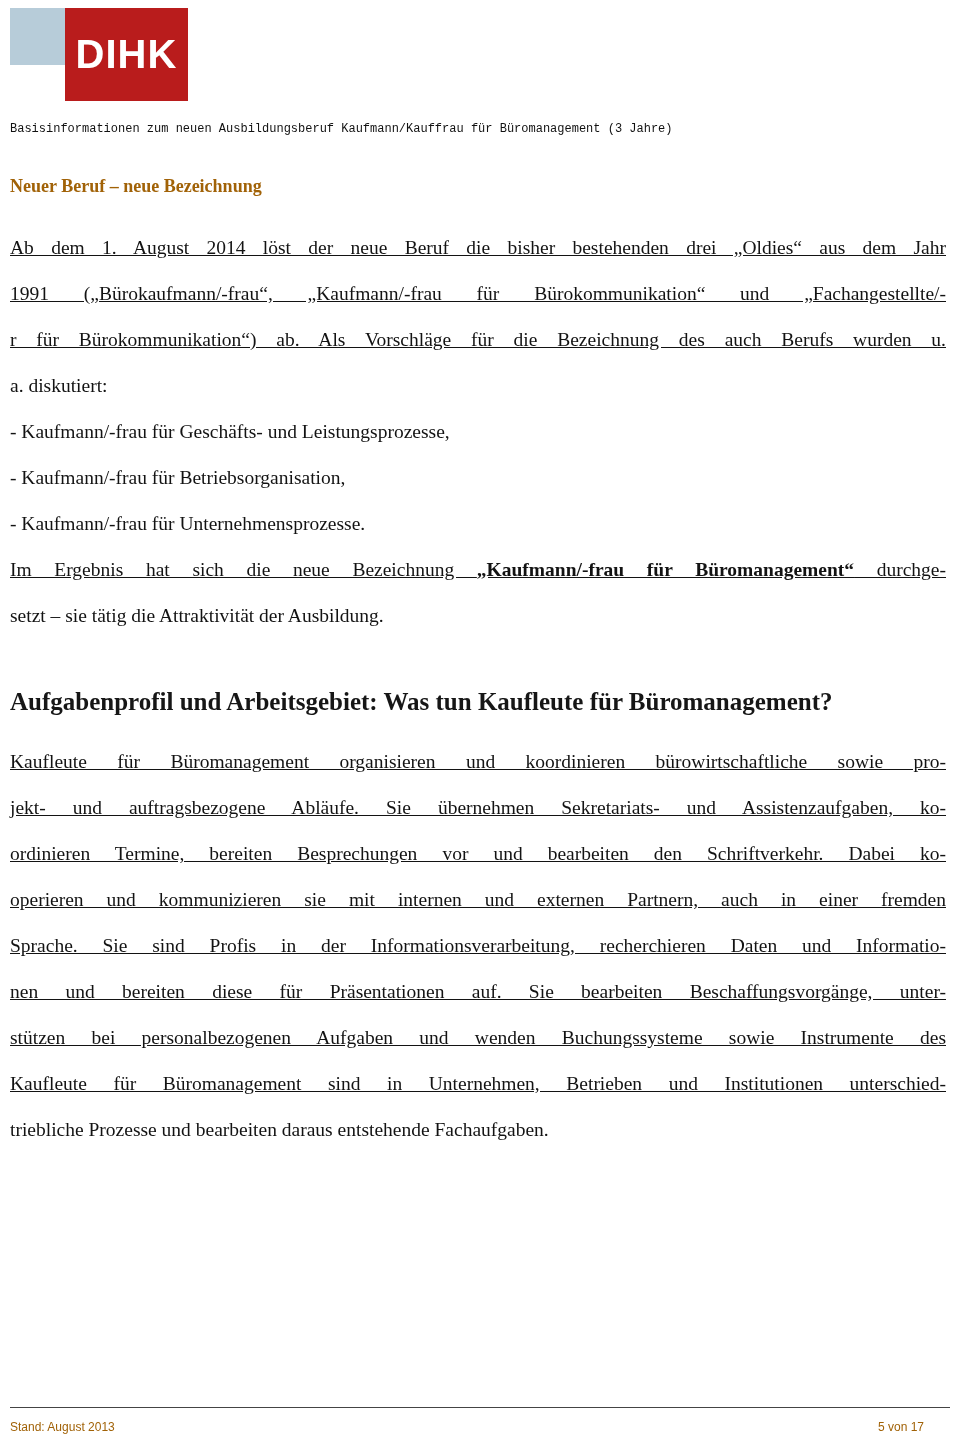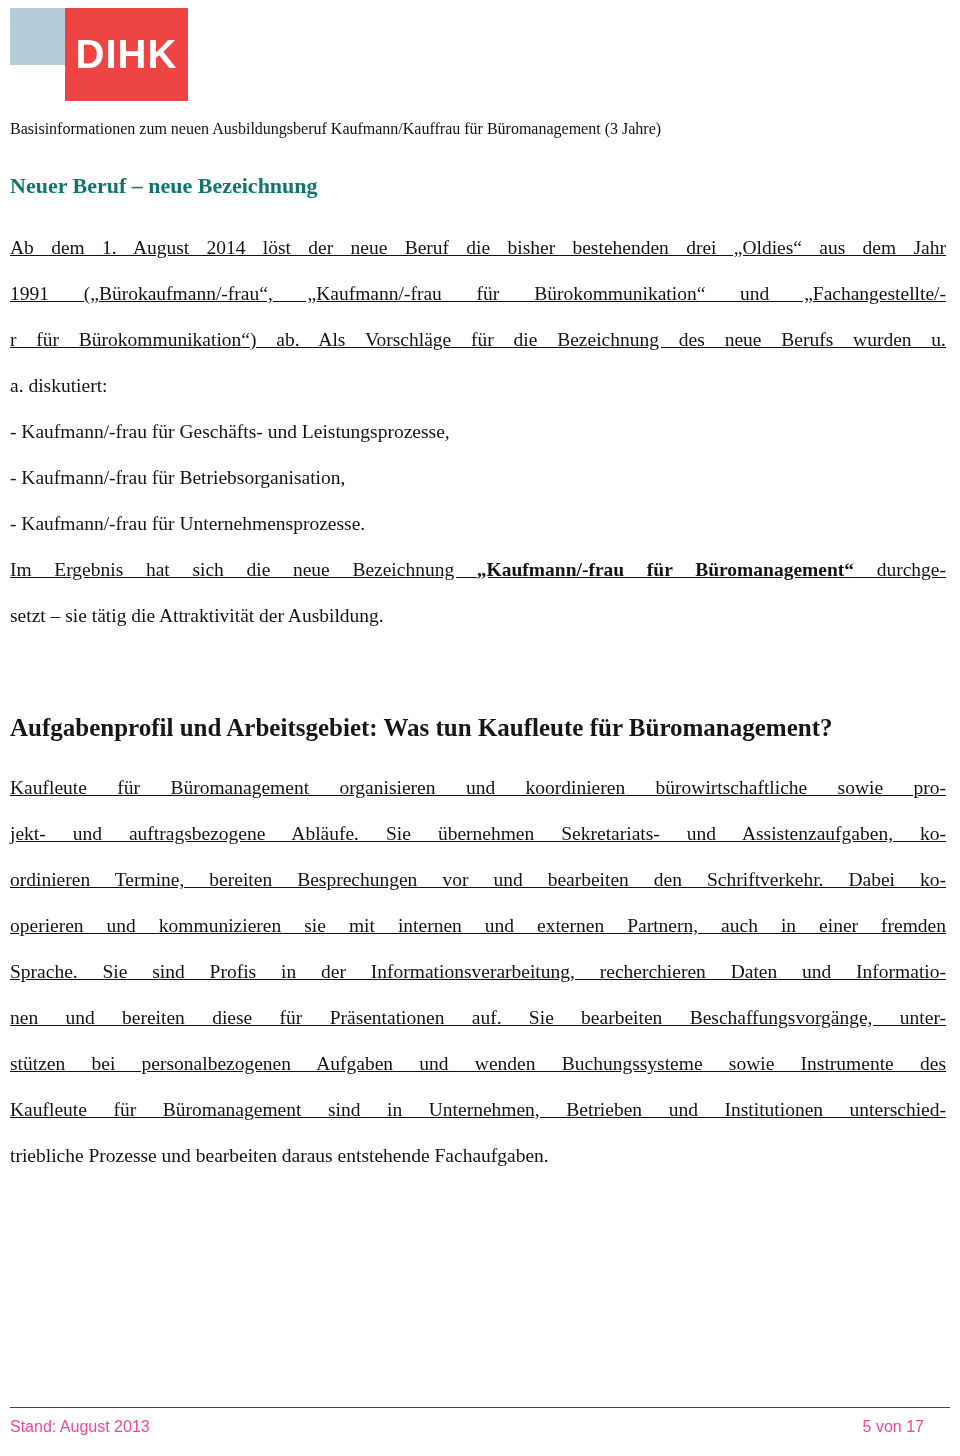--- a/index.html
+++ b/index.html
@@ -9,61 +9,61 @@
     font-family:"Liberation Serif","DejaVu Serif",serif;
     color:#1a1a1a;
     position:relative;
     overflow:hidden;
   }
   .page { position:relative; width:960px; height:1456px; padding:8px 14px 0 10px; }
 
   
   .logo { display:flex; align-items:flex-start; height:95px; }
   .logo-light { width:55px; height:57px; background:#b7ccd9; flex:none; }
-  .logo-dark  { width:123px; height:93px; background:#ef4444; flex:none;
+  .logo-dark  { width:123px; height:93px; background:#b91c1c; flex:none;
                 display:flex; align-items:center; justify-content:center; }
   .logo-dark span {
     color:#ffffff; font-family:"Liberation Sans",sans-serif;
     font-weight:bold; font-size:40px; letter-spacing:1px;
   }
 
   
   .subtitle {
     margin-top:16px;
-    font-family:Liberation Serif, serif;
-    font-size:16px; line-height:20px; color:#111;
+    font-family:Liberation Mono, monospace;
+    font-size:12px; line-height:20px; color:#111;
   }
 
   h1.doc-h {
     margin-top:30px;
-    font-size:22px; line-height:34px; font-weight:bold; color:#0f766e;
+    font-size:18px; line-height:34px; font-weight:bold; color:#a16207;
   }
   h2.doc-h {
-    margin-top:72px;
+    margin-top:46px;
     font-size:25px; line-height:34px; font-weight:bold; color:#161616;
   }
 
   .para { margin-top:22px; }
   .para.tight { margin-top:0; }
   .para.s2 { margin-top:20px; }
 
   .bline { font-size:19.5px; line-height:46px; color:#131313; }
   .bline.j { text-align:justify; text-align-last:justify;text-decoration:underline; }
   .bline b { font-weight:bold;margin-top:42px; }
 
   
   .footer-rule {
     position:absolute; left:10px; right:10px; top:1407px;
     border-top:1.6px solid #444;
   }
   .footer-row {
     position:absolute; left:10px; right:36px; top:1414px;
     display:flex; justify-content:space-between;
     font-family:"Liberation Sans",sans-serif;
-    font-size:16px; line-height:26px; color:#ec4899;
+    font-size:12px; line-height:26px; color:#a16207;
   }
 </style>
 </head>
 <body>
 
 <div class="page">
 
   <div class="logo">
     <div class="logo-light"></div>
     <div class="logo-dark">
@@ -71,21 +71,21 @@
     </div>
   </div>
 
   <div class="subtitle">Basisinformationen zum neuen Ausbildungsberuf Kaufmann/Kauffrau für Büromanagement (3 Jahre)</div>
 
   <h1 class="doc-h">Neuer Beruf – neue Bezeichnung</h1>
 
   <div class="para">
     <div class="bline j">Ab dem 1. August 2014 löst der neue Beruf die bisher bestehenden drei „Oldies“ aus dem Jahr</div>
     <div class="bline j">1991 („Bürokaufmann/-frau“, „Kaufmann/-frau für Bürokommunikation“ und „Fachangestellte/-</div>
-    <div class="bline j">r für Bürokommunikation“) ab. Als Vorschläge für die Bezeichnung des neue Berufs wurden u.</div>
+    <div class="bline j">r für Bürokommunikation“) ab. Als Vorschläge für die Bezeichnung des auch Berufs wurden u.</div>
     <div class="bline">a. diskutiert:</div>
   </div>
 
   <div class="para tight">
     <div class="bline">- Kaufmann/-frau für Geschäfts- und Leistungsprozesse,</div>
     <div class="bline">- Kaufmann/-frau für Betriebsorganisation,</div>
     <div class="bline">- Kaufmann/-frau für Unternehmensprozesse.</div>
   </div>
 
   <div class="para tight">

